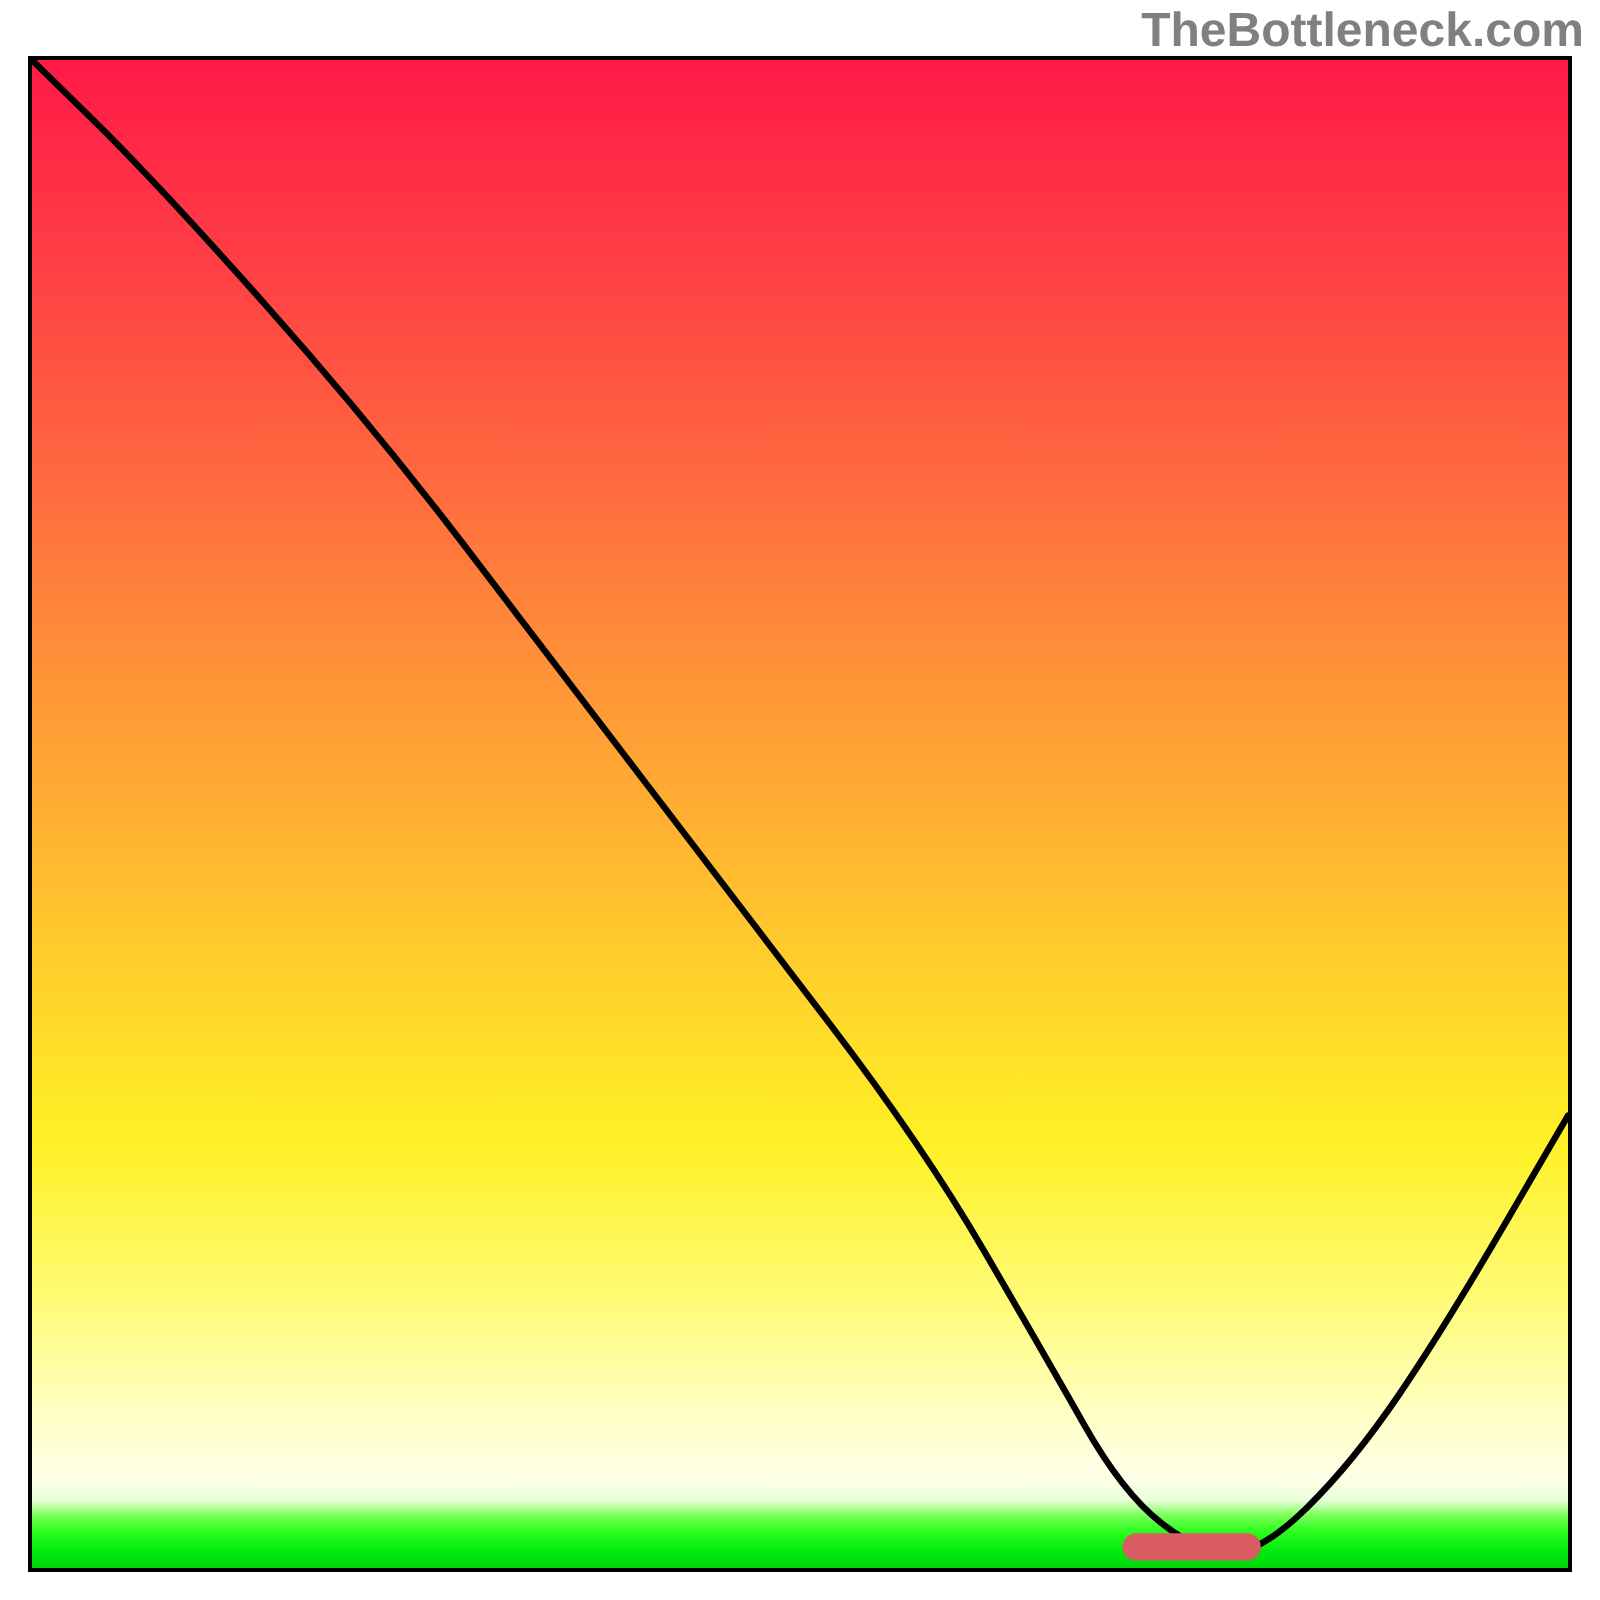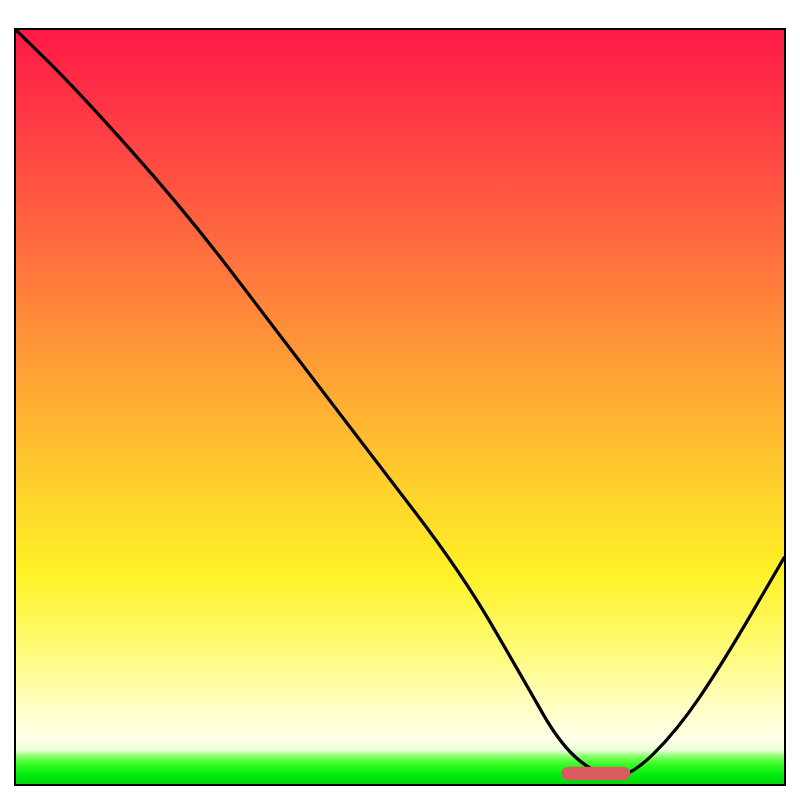--- a/index.html
+++ b/index.html
@@ -75,20 +75,21 @@
   }
   .marker {
     fill: #d95c63;
     stroke: none;
   }
 </style>
 </head>
 <body>
 
 <div class="wrap">
+  <div class="watermark">TheBottleneck.com</div>
 
   <div class="plot">
     <div class="gradient"></div>
 
     <svg class="overlay" viewBox="0 0 100 100" preserveAspectRatio="none">
       <path class="curve" d="M 0.00 0.00 Q 0.00 0.00 4.00 4.00 Q 8.00 8.00 15.00 16.00 Q 22.00 24.00 28.00 32.00 Q 34.00 40.00 40.00 48.00 Q 46.00 56.00 52.00 64.00 Q 58.00 72.00 62.00 79.00 Q 66.00 86.00 68.50 90.50 Q 71.00 95.00 73.50 97.00 Q 76.00 99.00 78.00 99.00 Q 80.00 99.00 83.00 96.00 Q 86.00 93.00 89.00 88.50 Q 92.00 84.00 96.00 77.00 L 100.00 70.00" vector-effect="non-scaling-stroke"></path>
       <rect class="marker" rx="0.9" ry="0.9" x="71.00" y="97.70" width="9.00" height="1.80" fill="#d95c63"></rect>
     </svg>
   </div>
 </div>

